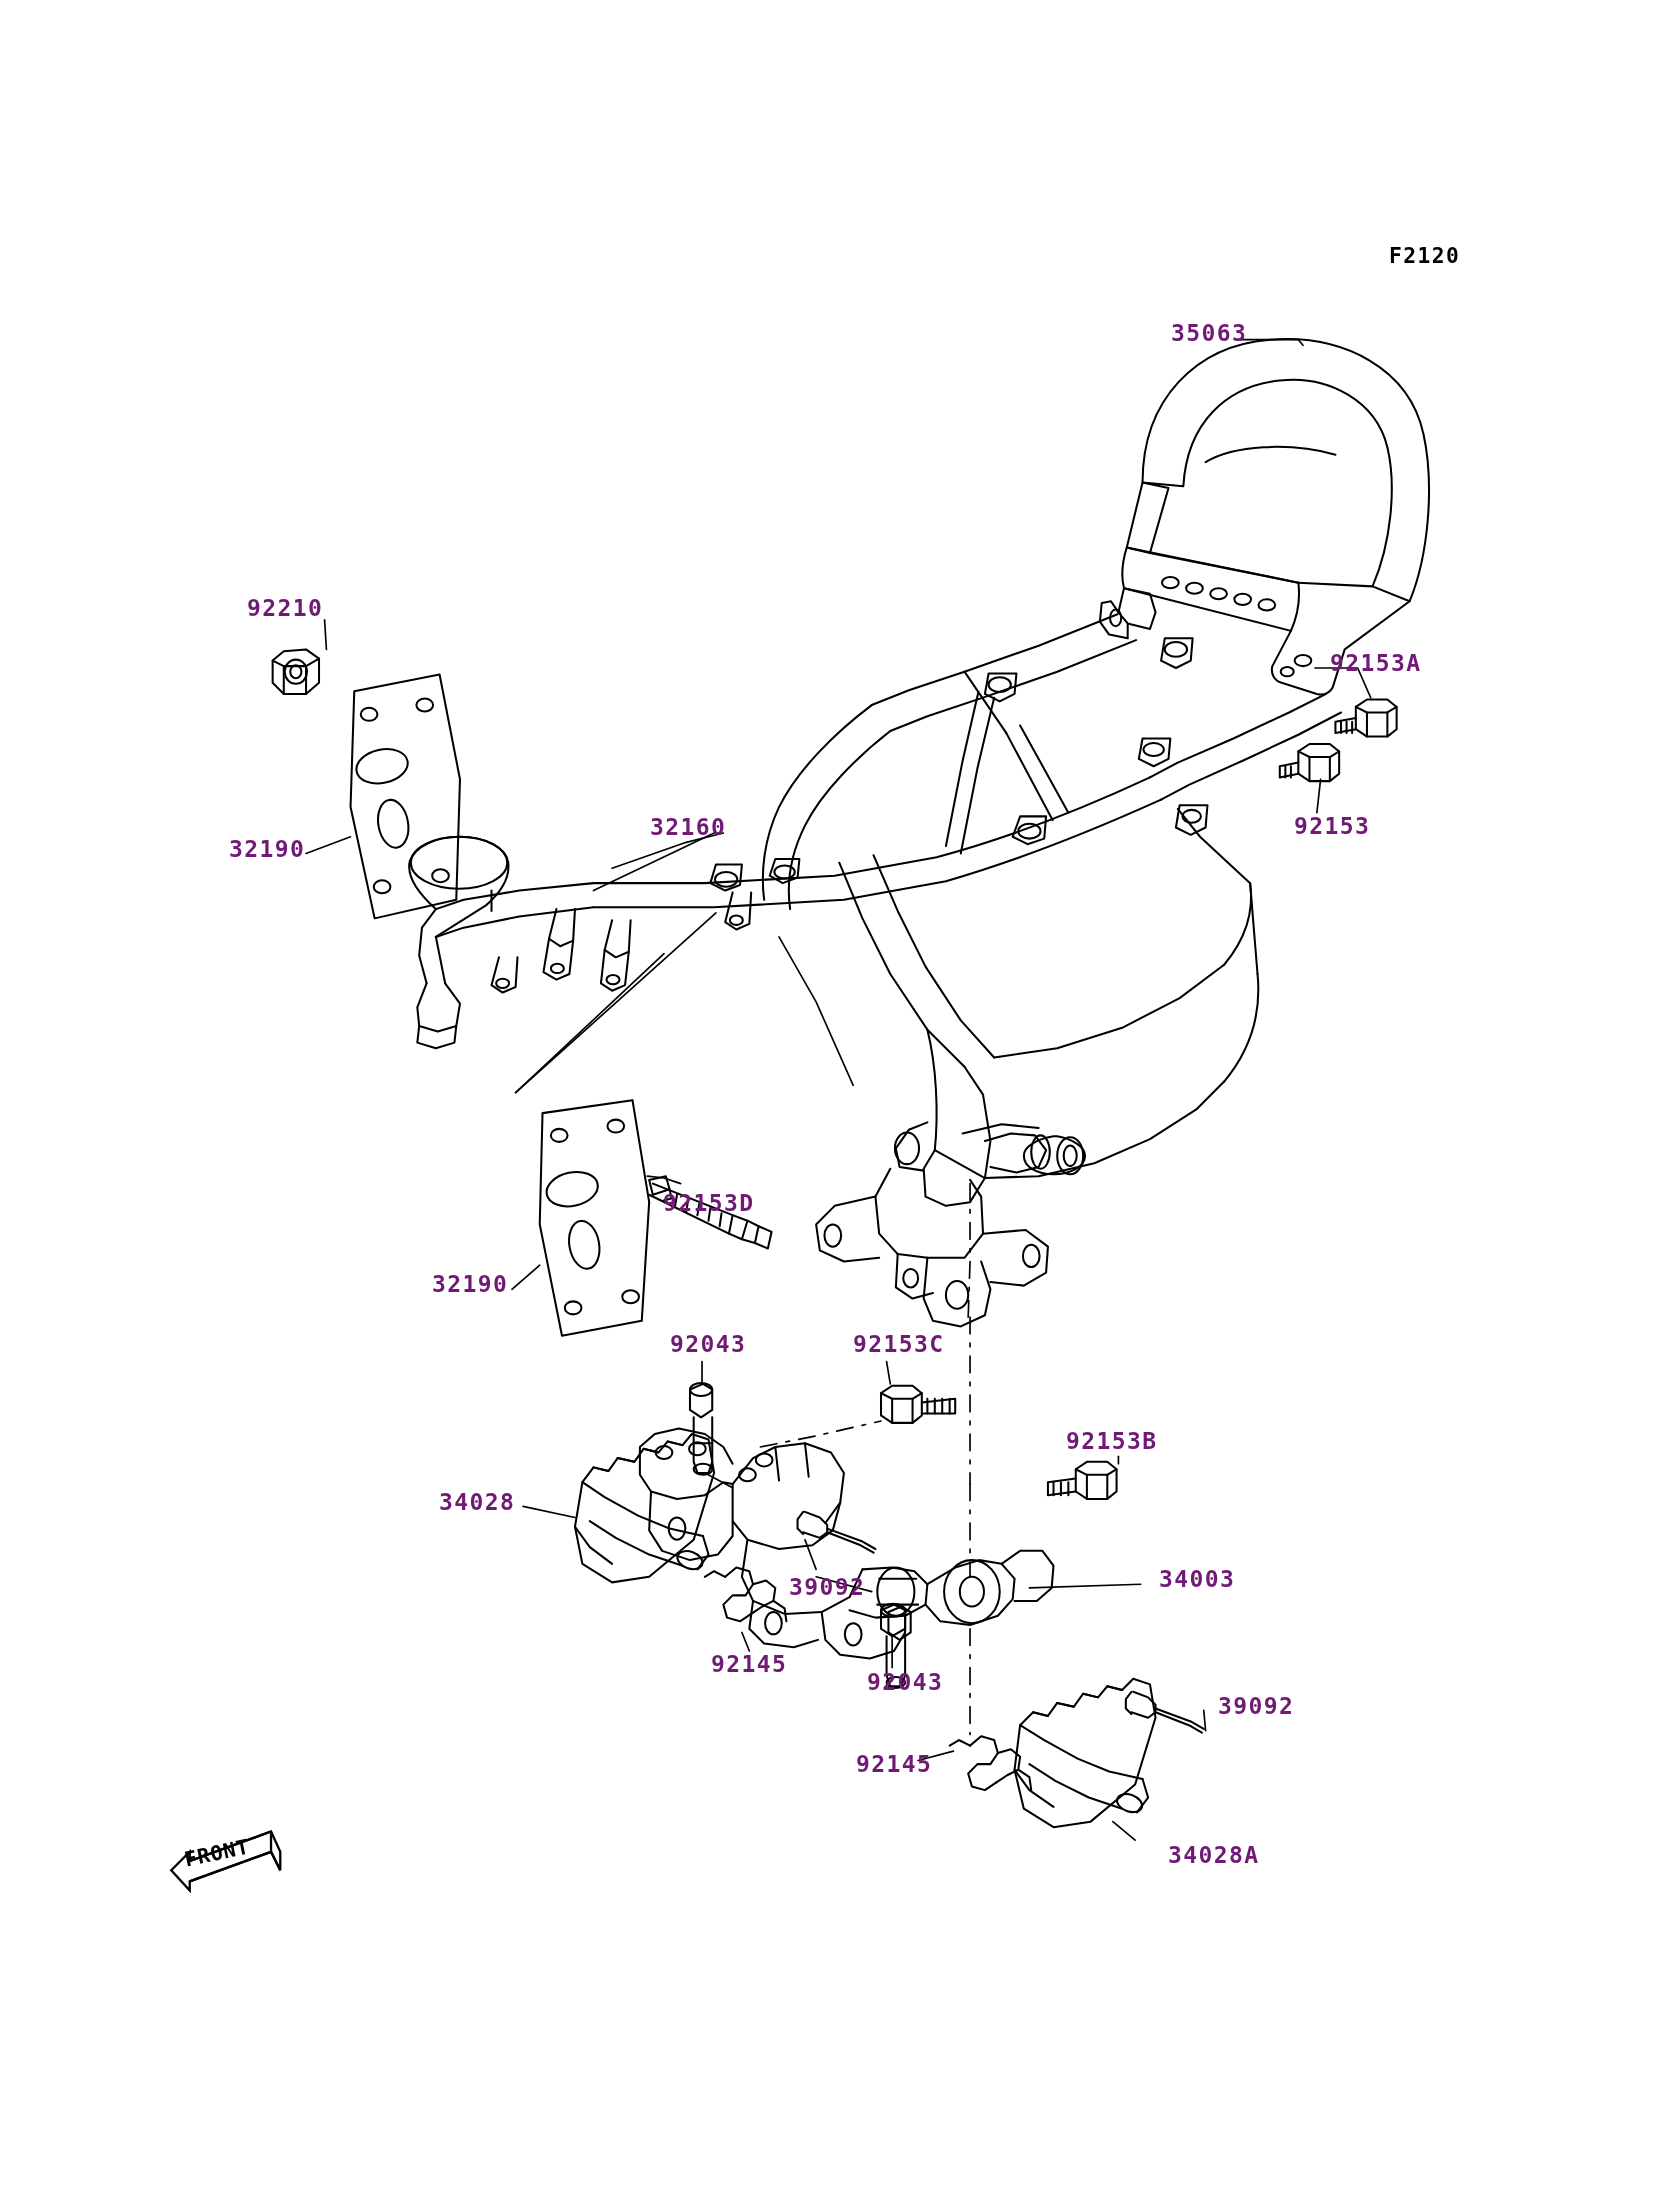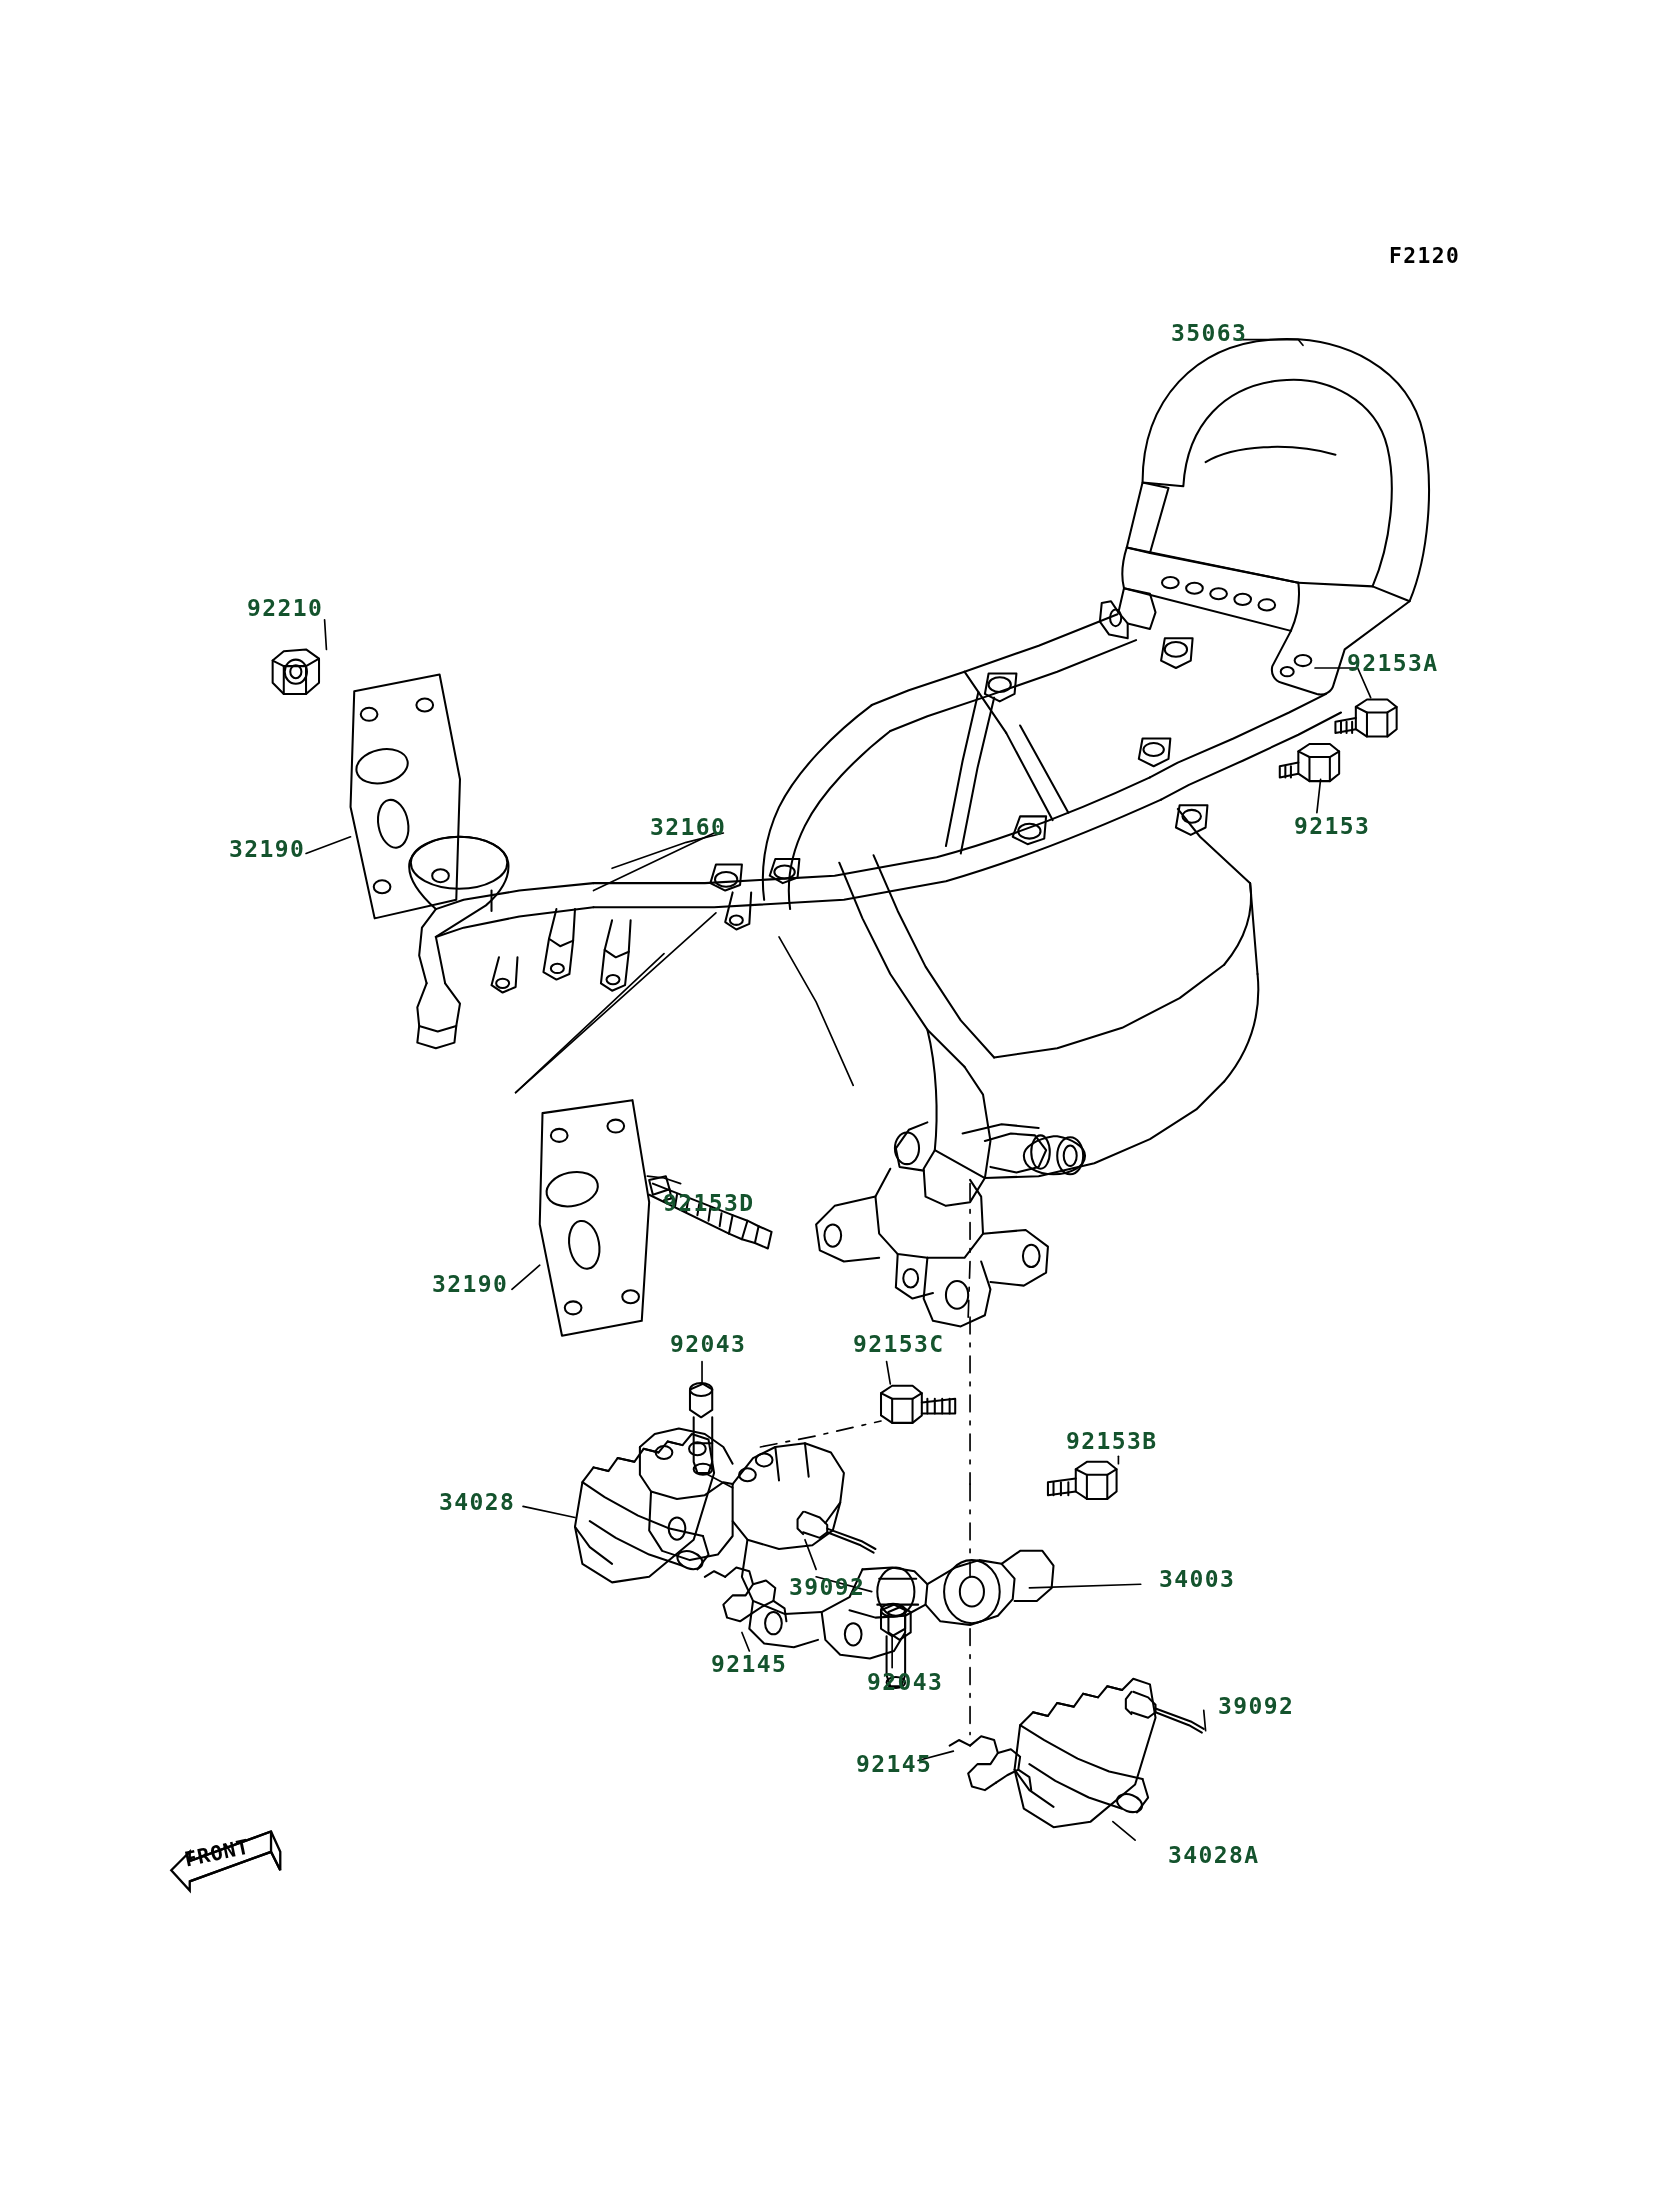--- a/index.html
+++ b/index.html
@@ -19,21 +19,21 @@
     left: 0; top: 0;
     width: 1673px;
     height: 2191px;
   }
   .label {
     position: absolute;
     font-family: "DejaVu Sans Mono", monospace;
     font-size: 23px;
     font-weight: bold;
     letter-spacing: 1.4px;
-    color: #14532d;
+    color: #701a75;
     white-space: nowrap;
   }
   .diagram-svg {
     position: absolute;
     left: 0; top: 0;
     width: 1673px;
     height: 2191px;
   }
   .code-id {
     position: absolute;
@@ -393,21 +393,21 @@
       <path d="M118,20 L118,42 L128,62"></path>
       <path d="M30,52 L118,20 M30,74 L118,42"></path>
     </svg>
   </div>
   <div class="front-text" style="left:184px; top:1841px;">FRONT</div>
 
   <div class="code-id" style="left:1389px; top:243px;">F2120</div>
 
   <div class="label" style="left:1171px; top:320px;">35063</div>
   <div class="label" style="left:247px;  top:595px;text-align:right;">92210</div>
-  <div class="label" style="left:1330px; top:650px;margin-left:17px;">92153A</div>
+  <div class="label" style="left:1330px; top:650px;">92153A</div>
   <div class="label" style="left:229px;  top:836px;">32190</div>
   <div class="label" style="left:650px;  top:814px;">32160</div>
   <div class="label" style="left:1294px; top:813px;">92153</div>
   <div class="label" style="left:663px;  top:1190px;">92153D</div>
   <div class="label" style="left:432px;  top:1271px;">32190</div>
   <div class="label" style="left:670px;  top:1331px;">92043</div>
   <div class="label" style="left:853px;  top:1331px;text-align:right;">92153C</div>
   <div class="label" style="left:1066px; top:1428px;">92153B</div>
   <div class="label" style="left:439px;  top:1489px;">34028</div>
   <div class="label" style="left:1159px; top:1566px;">34003</div>

